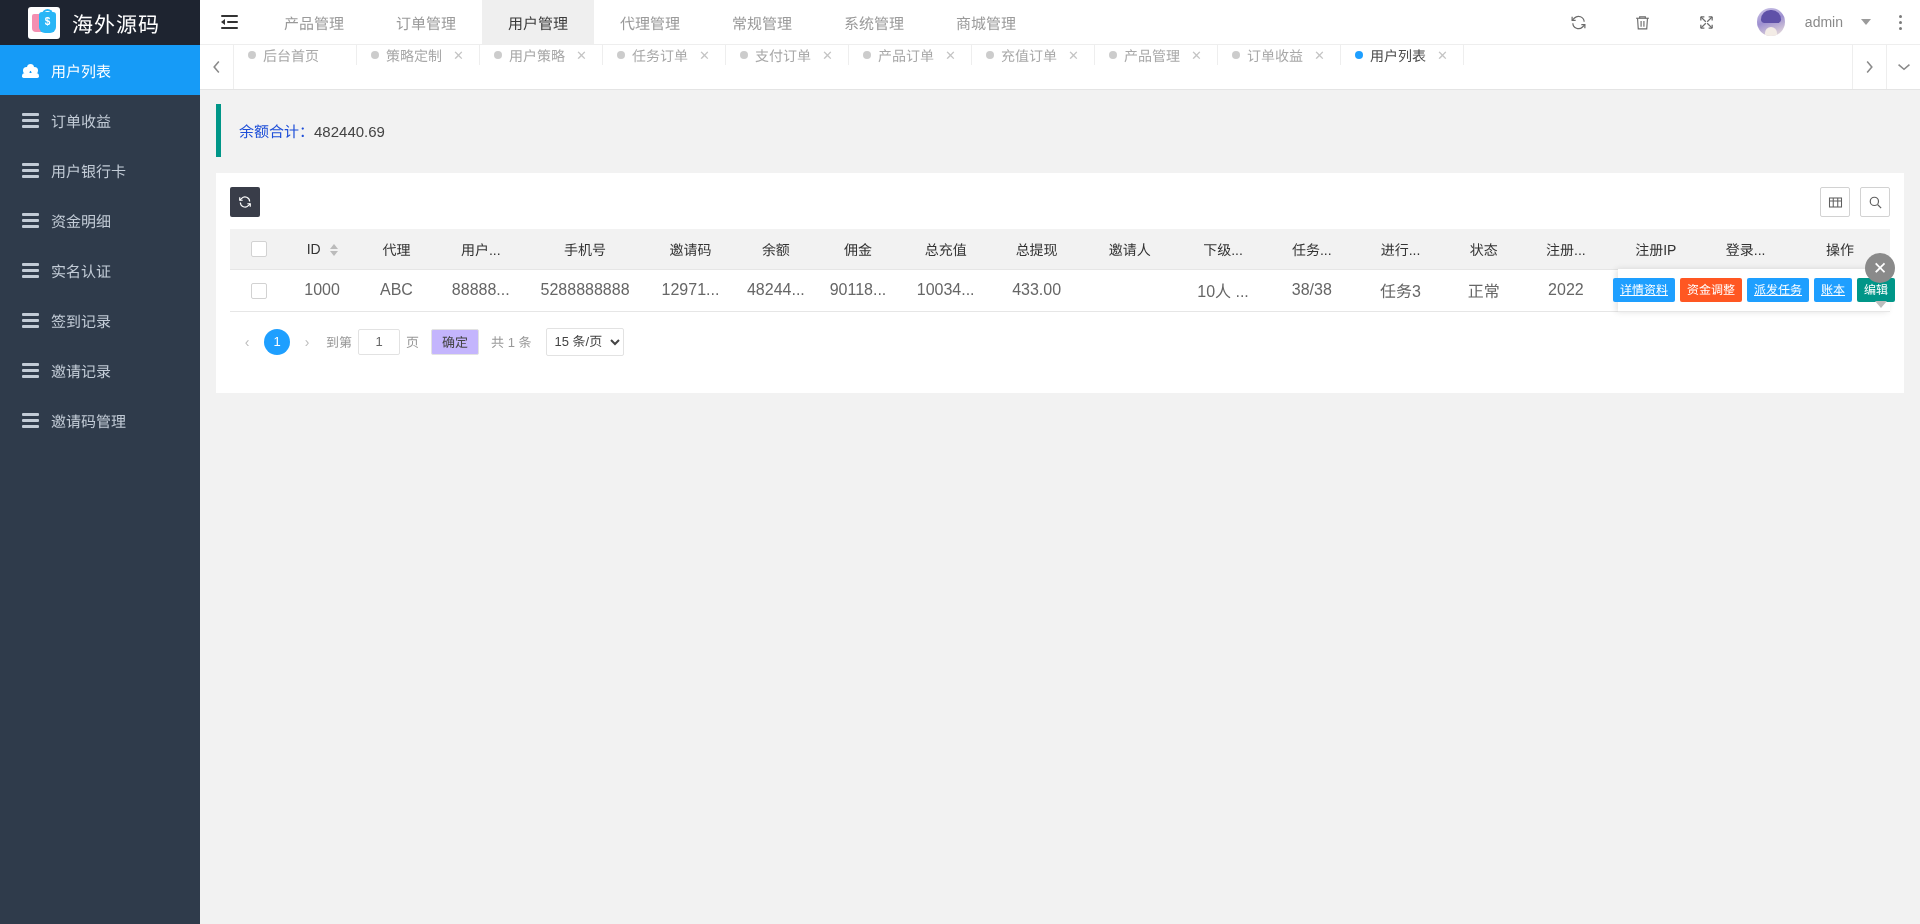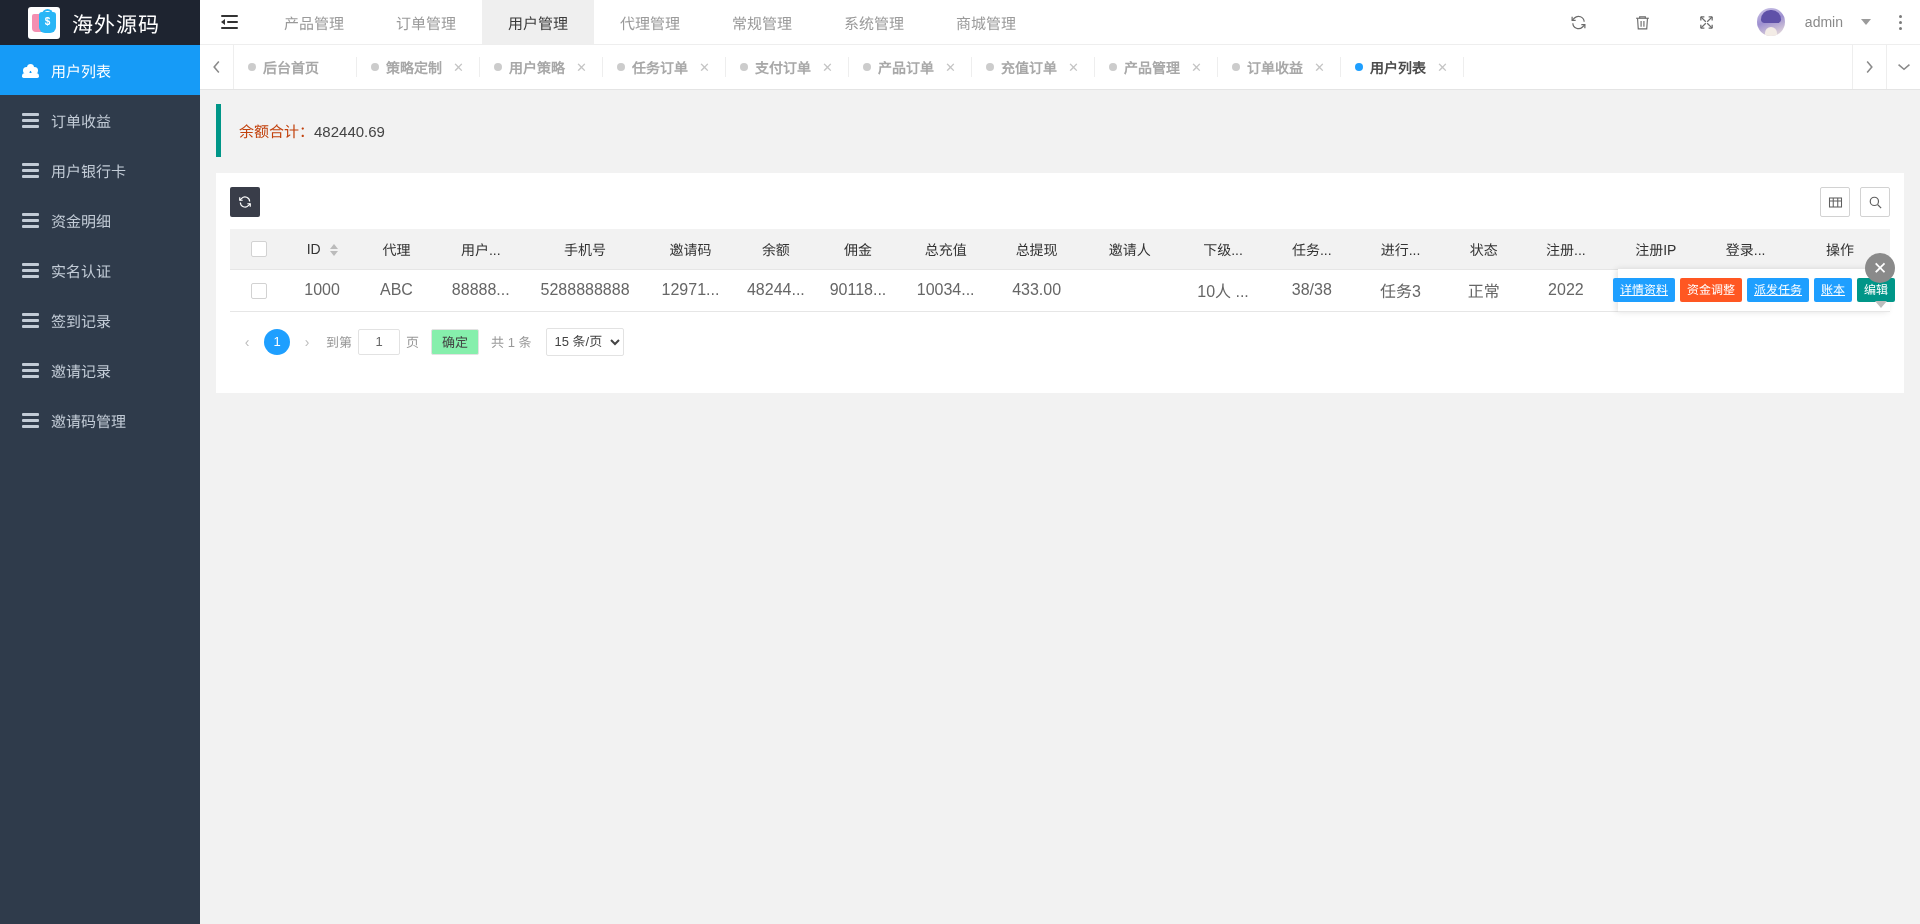--- a/index.html
+++ b/index.html
@@ -177,21 +177,21 @@
     border-bottom: 1px solid #e4e4e4;
     display: flex; align-items: stretch;
     position: relative;
   }
   .tab-arrow {
     width: 34px; display: flex; align-items: center; justify-content: center;
     color: #8a8a8a; cursor: pointer; border-right: 1px solid #eeeeee;
     font-size: 16px;
   }
   .tab-arrow.right { border-right: none; border-left: 1px solid #eeeeee; }
-  .tabs { display: flex; align-items: center; flex: 1; overflow: hidden; font-weight: bold; }
+  .tabs { display: flex; align-items: flex-start; flex: 1; overflow: hidden; }
   .tab {
     display: flex; align-items: center; gap: 7px;
     padding: 0 14px;
     border-right: 1px solid #eeeeee;
     font-size: 14px; color: #a8a8a8;
     cursor: pointer; white-space: nowrap;
   }
   .tab .dot {
     width: 8px; height: 8px; border-radius: 50%;
     background: #cccccc; flex: 0 0 auto;
@@ -209,21 +209,21 @@
 
   
   .content { flex: 1; padding: 14px 16px 0 16px; overflow: hidden; }
   .alert-bar {
     background: #f2f2f2;
     border-left: 5px solid #009688;
     padding: 16px 18px;
     font-size: 15px; color: #444;
     margin-bottom: 16px;
   }
-  .alert-bar .label { color: #c2410c; }
+  .alert-bar .label { color: #1d4ed8; }
   .card {
     background: #ffffff;
     padding: 14px 14px 14px 14px;
     position: relative;
     min-height: 220px;
   }
   .toolbar { display: flex; align-items: center; margin-bottom: 12px; }
   .btn-refresh {
     width: 30px; height: 30px;
     background: #393d49; color: #fff;
@@ -330,21 +330,21 @@
   }
   .pg-txt { color: #999; margin: 0 6px; font-size: 13px; }
   .pg-input {
     width: 42px; height: 26px; border: 1px solid #e2e2e2;
     text-align: center; font-size: 13px; color: #666;
     border-radius: 2px; background: #fff;
     font-family: "Liberation Sans", sans-serif;
   }
   .pg-confirm {
     height: 26px; padding: 0 10px;
-    border: 1px solid #e2e2e2; background: #86efac;
+    border: 1px solid #e2e2e2; background: #c4b5fd;
     font-size: 13px; color: #444; border-radius: 2px; cursor: pointer;
     margin: 0 6px;
     font-family: "Liberation Sans", sans-serif;
   }
   .pg-select {
     height: 28px; border: 1px solid #e2e2e2; background: #fff;
     font-size: 13px; color: #444; border-radius: 2px;
     padding: 0 4px; margin-left: 8px; cursor: pointer;
     font-family: "Liberation Sans", sans-serif;
   }

